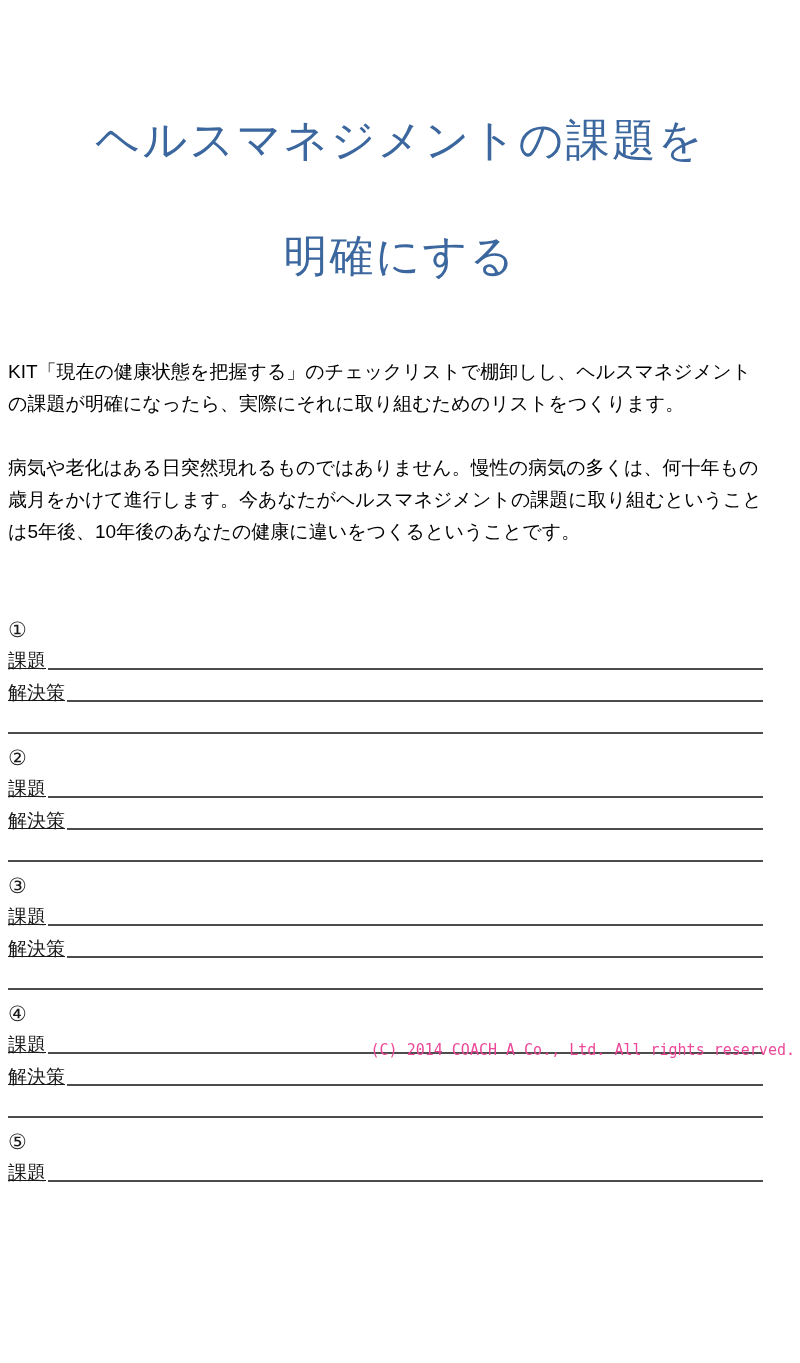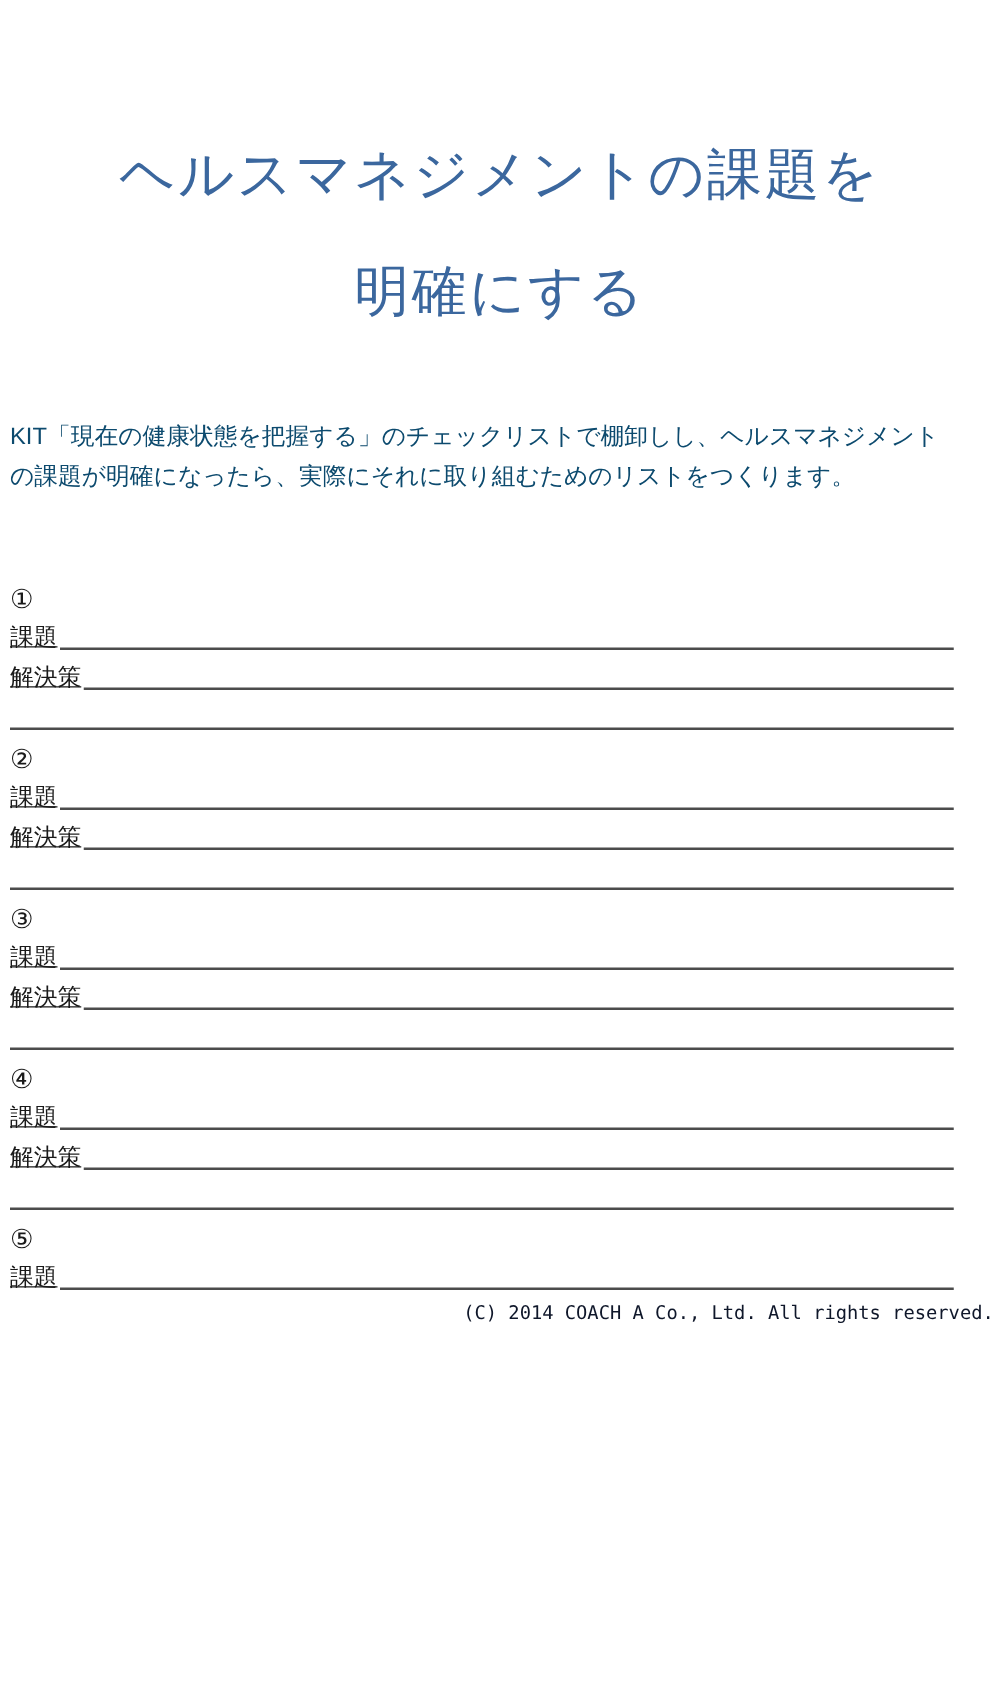--- a/index.html
+++ b/index.html
@@ -23,33 +23,33 @@
   .title-block {
     margin: 0;
     padding-top: 112px;
     text-align: center;
     font-size: 44px;
     line-height: 56px;
     font-weight: normal;
     letter-spacing: 2px;
   }
   .title-line2 {
-    margin-top: 38px;
+    margin-top: 60px;
   }
   .content {
     padding: 0 37px 0 8px;
   }
   .paragraphs {
     margin-top: 72px;
   }
   .paragraphs p {
     font-size: 19px;
     line-height: 32px;
     margin: 16px 0 32px 0;
-    color: #0c4a6e;
+    color: #000000;
     text-align: left;
   }
   .items {
     margin-top: 62px;
   }
   .row {
     height: 32px;
     display: flex;
     align-items: flex-end;
     font-size: 19px;
@@ -72,38 +72,39 @@
   }
   .row .line.full {
     margin-left: 0;
   }
   .footer {
     position: absolute;
     right: 5px;
     bottom: 9px;
     font-family: "DejaVu Sans Mono", monospace;
     font-size: 15px;
-    color: #0f172a;
+    color: #ec4899;
     white-space: nowrap;
   }
 </style>
 </head>
 <body>
 
 <div class="page">
 
   <div class="title-block" style="color: rgb(59, 103, 158);">
     <div>ヘルスマネジメントの課題を</div>
     <div class="title-line2">明確にする</div>
   </div>
 
   <div class="content">
     <div class="paragraphs">
   <p>KIT「現在の健康状態を把握する」のチェックリストで棚卸しし、ヘルスマネジメントの課題が明確になったら、実際にそれに取り組むためのリストをつくります。</p>
 
+  <p>病気や老化はある日突然現れるものではありません。慢性の病気の多くは、何十年もの歳月をかけて進行します。今あなたがヘルスマネジメントの課題に取り組むということは5年後、10年後のあなたの健康に違いをつくるということです。</p>
 
 </div>
     <div class="items">
   <div class="item">
     <div class="row num-row">
       <span>①</span>
     </div>
     <div class="row">
       <span class="label">課題</span>
       <span class="line"></span>

